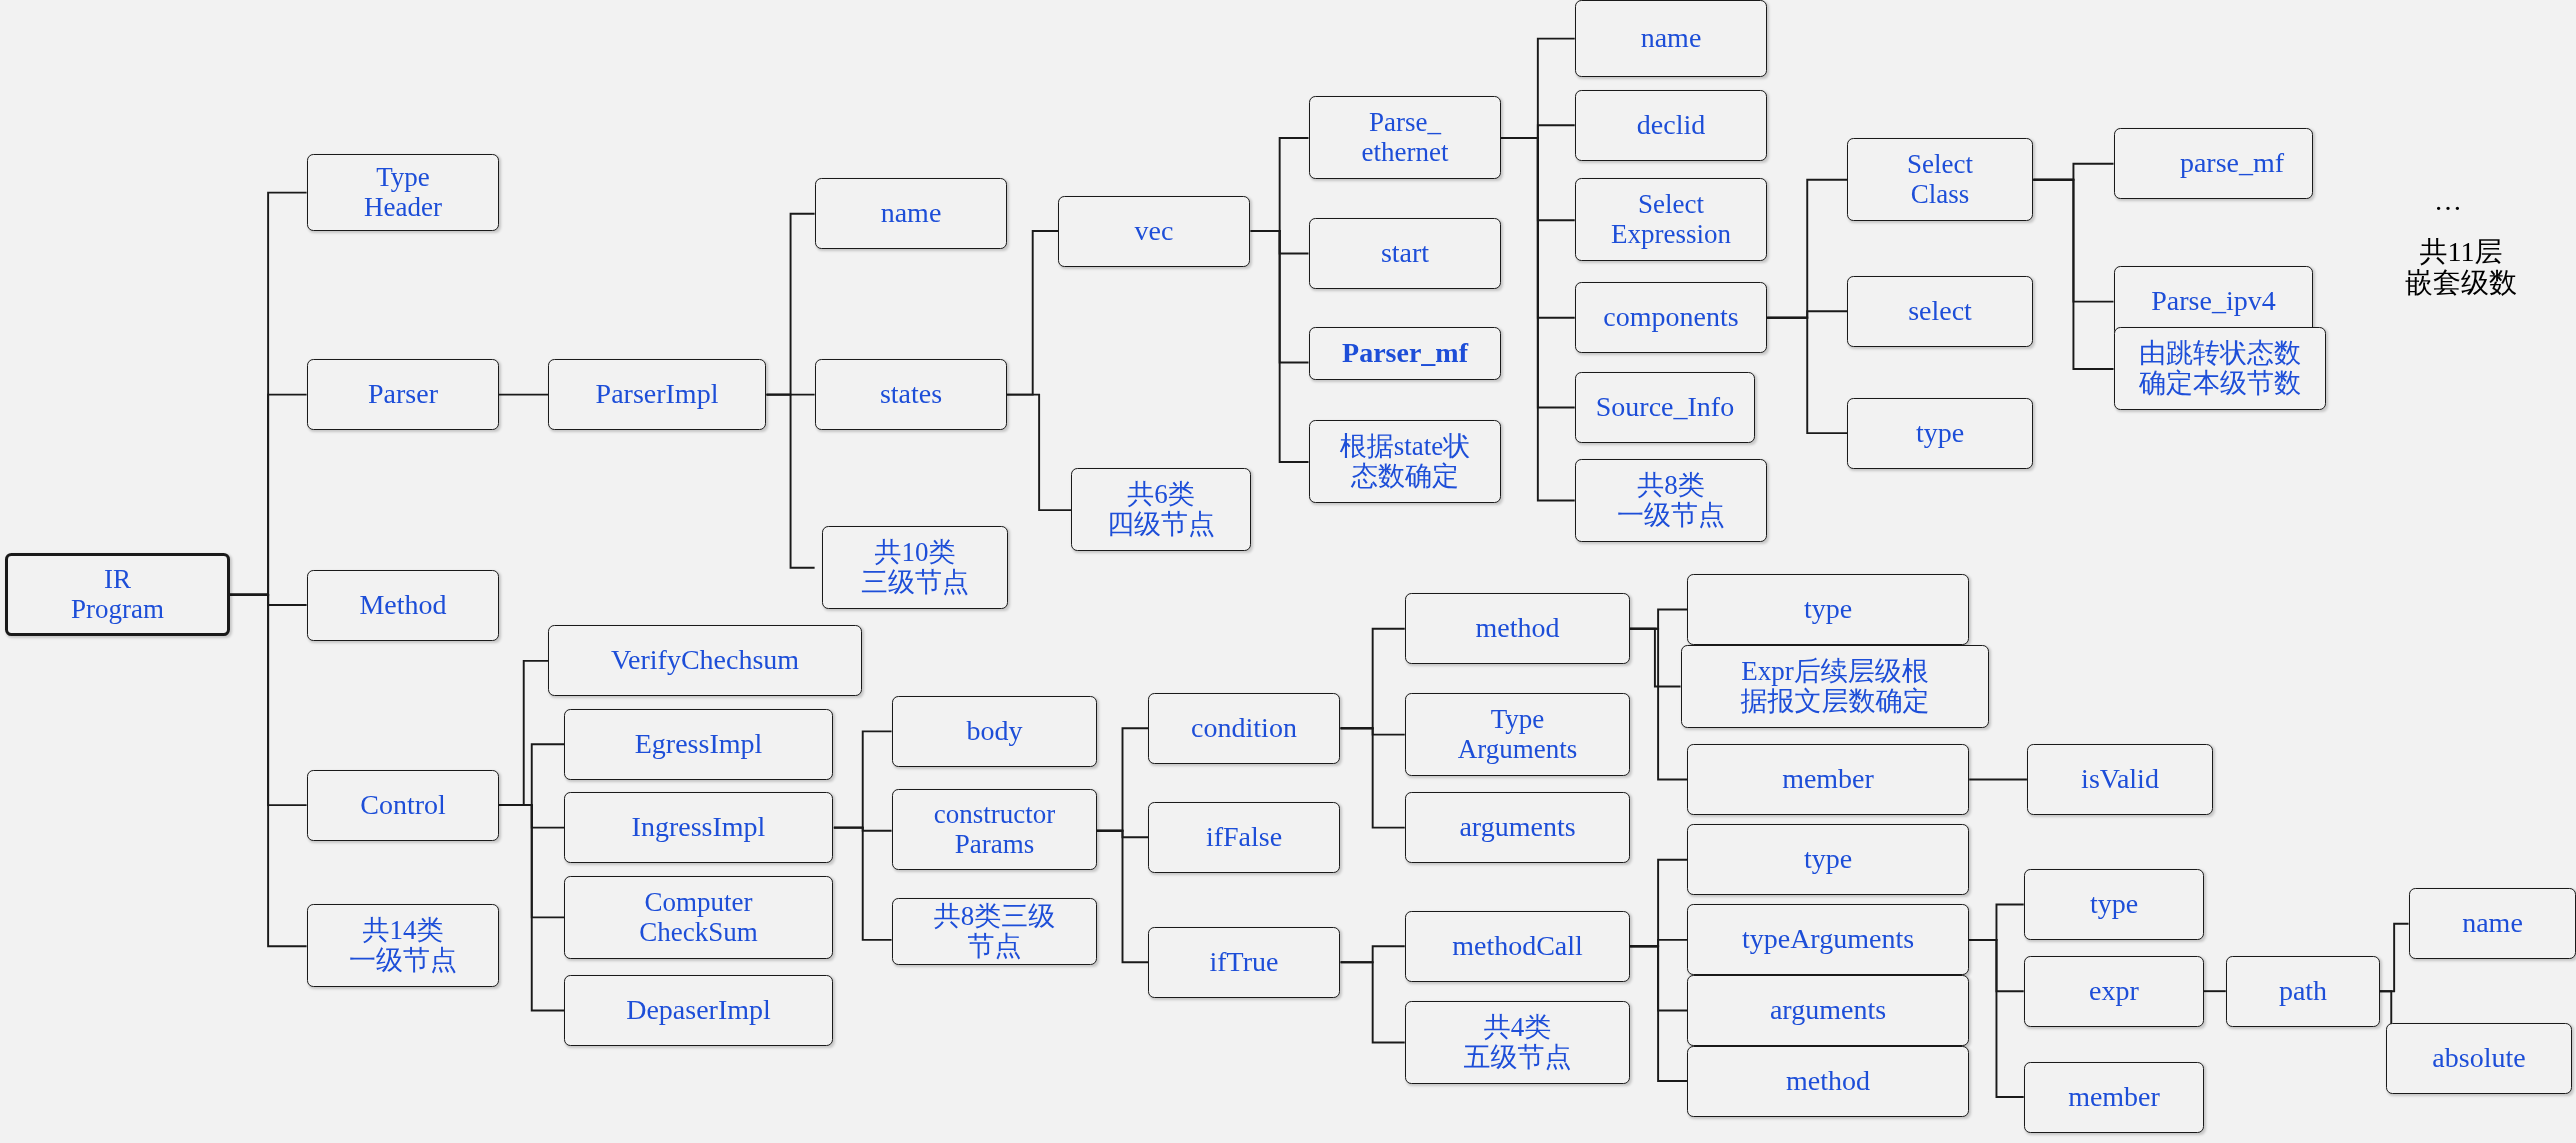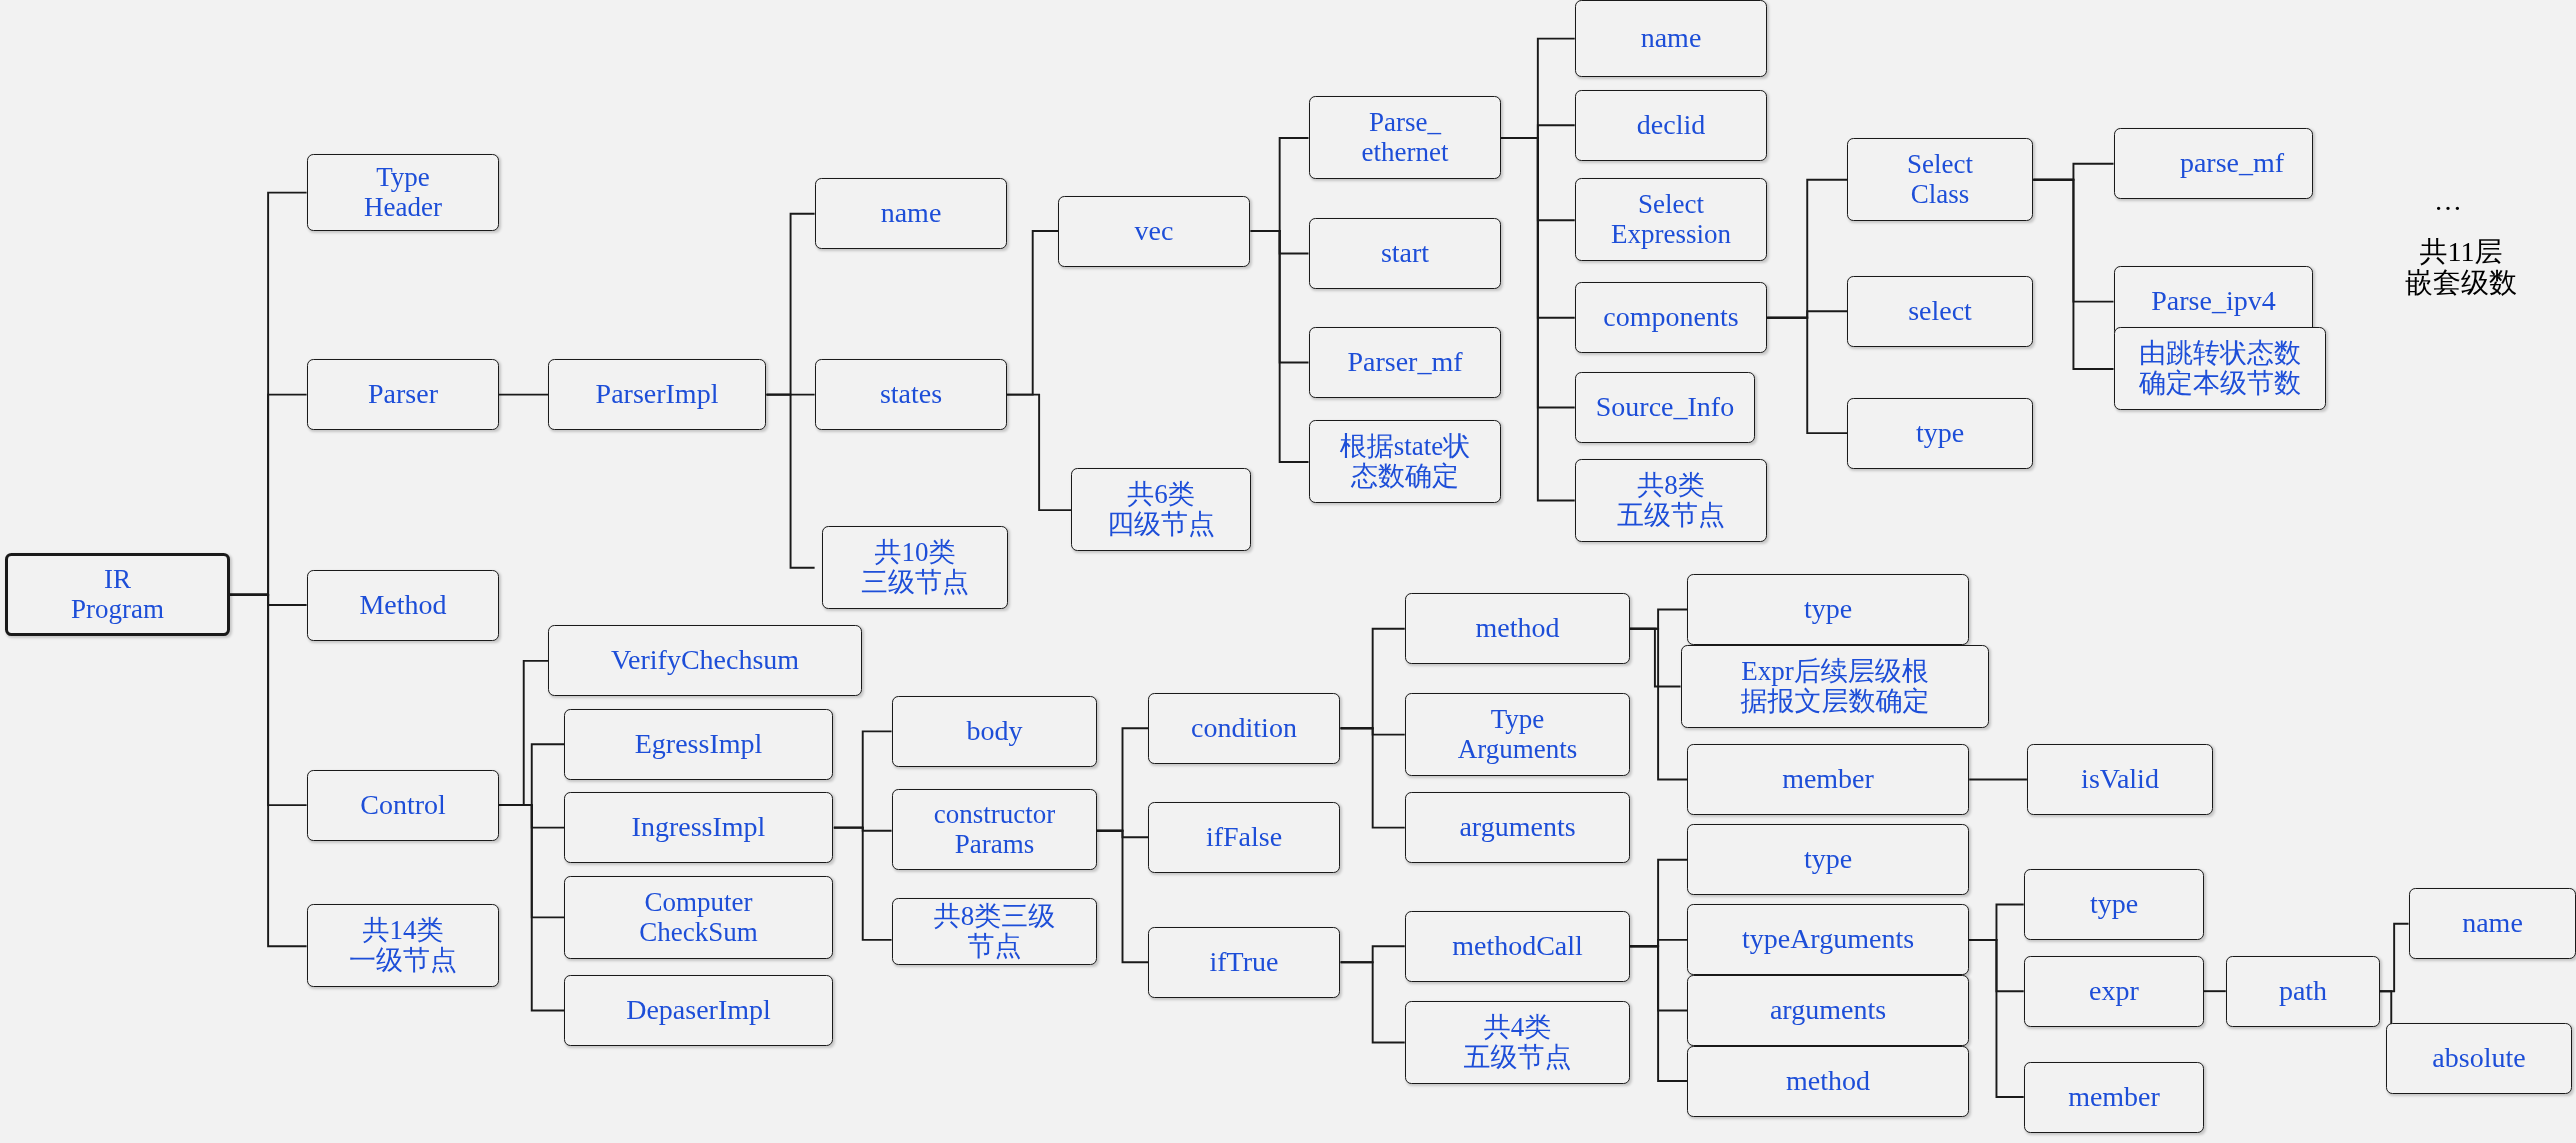--- a/index.html
+++ b/index.html
@@ -113,31 +113,31 @@
     <div class="node" style="left: 815px; top: 178px; width: 192px; height: 71px;">name</div>
     <div class="node" style="left: 815px; top: 359px; width: 192px; height: 71px;">states</div>
     <div class="node two-line" style="left: 822px; top: 526px; width: 186px; height: 83px;">共10类
 三级节点</div>
     <div class="node" style="left: 1058px; top: 196px; width: 192px; height: 71px;">vec</div>
     <div class="node two-line" style="left: 1071px; top: 468px; width: 180px; height: 83px;">共6类
 四级节点</div>
     <div class="node two-line" style="left: 1309px; top: 96px; width: 192px; height: 83px;">Parse_
 ethernet</div>
     <div class="node" style="left: 1309px; top: 218px; width: 192px; height: 71px;">start</div>
-    <div class="node" style="left: 1309px; top: 327px; width: 192px; height: 71px;">Parser_mf</div>
+    <div class="node" style="left: 1309px; top: 327px; width: 192px; height: 53px; font-weight: bold;">Parser_mf</div>
     <div class="node two-line" style="left: 1309px; top: 420px; width: 192px; height: 83px;">根据state状
 态数确定</div>
     <div class="node" style="left: 1575px; top: 0px; width: 192px; height: 77px;">name</div>
     <div class="node" style="left: 1575px; top: 90px; width: 192px; height: 71px;">declid</div>
     <div class="node two-line" style="left: 1575px; top: 178px; width: 192px; height: 83px;">Select
 Expression</div>
     <div class="node" style="left: 1575px; top: 282px; width: 192px; height: 71px;">components</div>
     <div class="node" style="left: 1575px; top: 372px; width: 180px; height: 71px;">Source_Info</div>
     <div class="node two-line" style="left: 1575px; top: 459px; width: 192px; height: 83px;">共8类
-五级节点</div>
+一级节点</div>
     <div class="node two-line" style="left: 1847px; top: 138px; width: 186px; height: 83px;">Select
 Class</div>
     <div class="node" style="left: 1847px; top: 276px; width: 186px; height: 71px;">select</div>
     <div class="node" style="left: 1847px; top: 398px; width: 186px; height: 71px;">type</div>
     <div class="node" style="left: 2114px; top: 128px; width: 199px; height: 71px; padding-left: 37px;">parse_mf</div>
     <div class="node" style="left: 2114px; top: 266px; width: 199px; height: 71px;">Parse_ipv4</div>
     <div class="node two-line" style="left: 2114px; top: 327px; width: 212px; height: 83px;">由跳转状态数
 确定本级节数</div>
     <div class="node" style="left: 548px; top: 625px; width: 314px; height: 71px;">VerifyChechsum</div>
     <div class="node" style="left: 564px; top: 709px; width: 269px; height: 71px;">EgressImpl</div>

